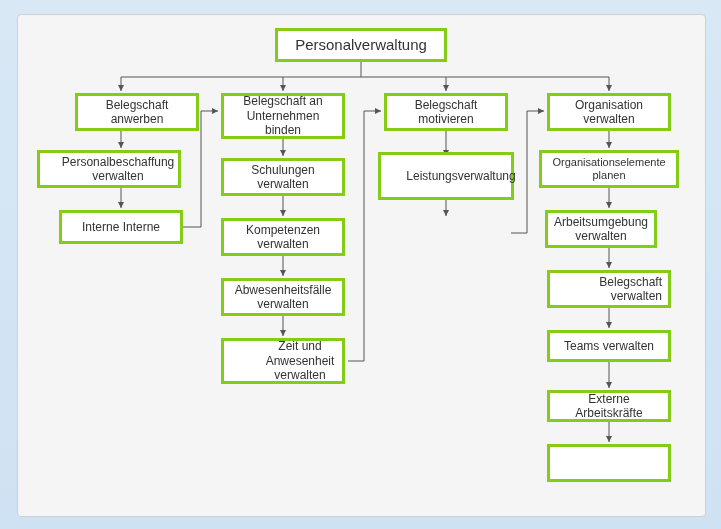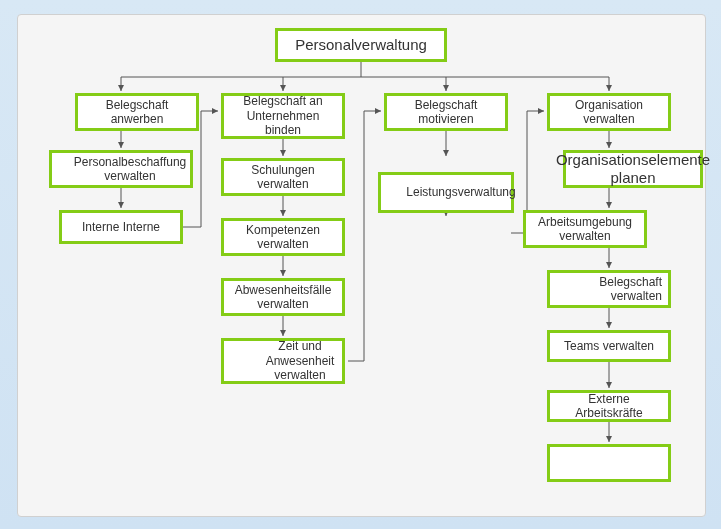--- a/index.html
+++ b/index.html
@@ -84,33 +84,33 @@
     <path d="M165 212 L183 212 L183 96 L200 96" stroke="#555" fill="none" marker-end="url(#ah)"></path>
 
     <path d="M330 346 L346 346 L346 96 L363 96" stroke="#555" fill="none" marker-end="url(#ah)"></path>
 
     <path d="M493 218 L509 218 L509 96 L526 96" stroke="#555" fill="none" marker-end="url(#ah)"></path>
   </svg>
 
   <div class="node root" style="left:257px;top:13px;width:172px;height:34px;">Personalverwaltung</div>
 
   <div class="node" style="left:41px;top:78px;width:124px;height:38px;margin-left:16px;">Belegschaft anwerben</div>
-  <div class="node" style="left:31px;top:135px;width:144px;height:38px;padding-left:24px;">Personalbeschaffung verwalten</div>
+  <div class="node" style="left:19px;top:135px;width:144px;height:38px;padding-left:24px;">Personalbeschaffung verwalten</div>
   <div class="node" style="left:41px;top:195px;width:124px;height:34px;">Interne Interne</div>
 
   <div class="node" style="left:203px;top:78px;width:124px;height:46px;">Belegschaft an Unternehmen binden</div>
   <div class="node" style="left:203px;top:143px;width:124px;height:38px;">Schulungen verwalten</div>
   <div class="node" style="left:203px;top:203px;width:124px;height:38px;">Kompetenzen verwalten</div>
   <div class="node" style="left:203px;top:263px;width:124px;height:38px;">Abwesenheitsfälle verwalten</div>
   <div class="node" style="left:203px;top:323px;width:124px;height:46px;padding-left:40px;">Zeit und Anwesenheit verwalten</div>
 
   <div class="node" style="left:366px;top:78px;width:124px;height:38px;">Belegschaft motivieren</div>
-  <div class="node" style="left:360px;top:157px;width:136px;height:41px;padding-left:36px;">Leistungsverwaltung</div>
+  <div class="node" style="left:360px;top:137px;width:136px;height:48px;padding-left:36px;">Leistungsverwaltung</div>
 
   <div class="node" style="left:529px;top:78px;width:124px;height:38px;">Organisation verwalten</div>
-  <div class="node" style="left:521px;top:135px;width:140px;height:38px;font-size:15px;margin-left:24px;">Organisationselemente planen</div>
-  <div class="node" style="left:505px;top:195px;width:124px;height:38px;">Arbeitsumgebung verwalten</div>
+  <div class="node" style="left:521px;top:135px;width:140px;height:38px;font-size:11px;">Organisationselemente planen</div>
+  <div class="node" style="left:527px;top:195px;width:112px;height:38px;">Arbeitsumgebung verwalten</div>
   <div class="node" style="left:529px;top:255px;width:124px;height:38px;text-align:right;">Belegschaft verwalten</div>
   <div class="node" style="left:529px;top:315px;width:124px;height:32px;">Teams verwalten</div>
   <div class="node" style="left:529px;top:375px;width:124px;height:32px;">Externe Arbeitskräfte</div>
   <div class="node" style="left:529px;top:429px;width:124px;height:38px;"></div>
 
 </div>
 
 </body></html>

